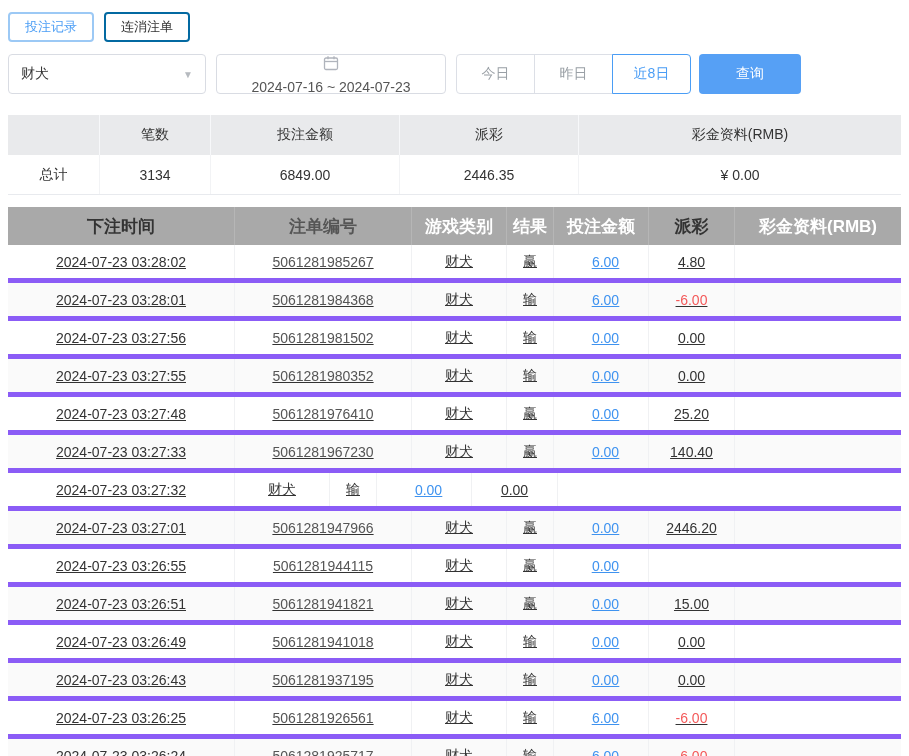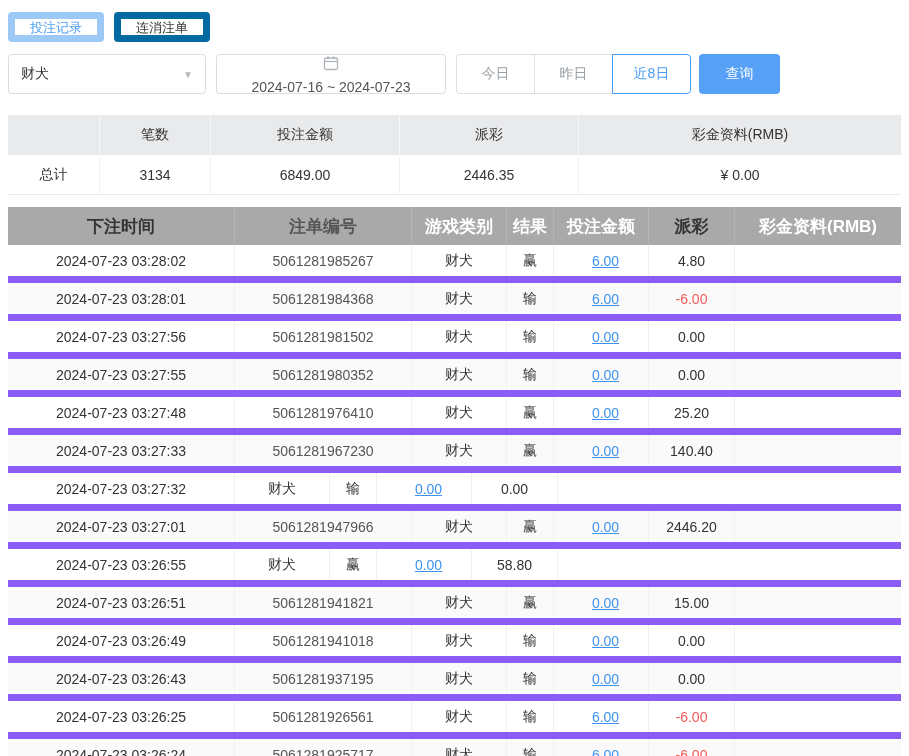--- a/index.html
+++ b/index.html
@@ -3,39 +3,39 @@
 <meta charset="utf-8">
 <style>
   * { margin:0; padding:0; box-sizing:border-box; }
   html,body { width:909px; height:756px; overflow:hidden; background:#fff;
     font-family:"Liberation Sans","DejaVu Sans",sans-serif; color:#333; }
   .page { padding:12px 8px 0; }
 
   
   .tabs { display:flex; gap:10px; margin-bottom:12px; }
   .tab { height:30px; padding:0 15px; font-size:13px; background:#fff;
-    border:7px solid #0369a1; border-radius:4px; color:#333; cursor:pointer; }
+    border:2px solid #0369a1; border-radius:4px; color:#333; cursor:pointer; }
   .tab.active { color:#4a9df5; border-color:#9cc9f5; }
 
   
   .filter-row { display:flex; align-items:center; margin-bottom:21px; }
   .select { width:198px; height:40px; border:1px solid #d9dce3; border-radius:4px;
     display:flex; align-items:center; justify-content:space-between;
     padding:0 12px; font-size:14px; color:#333; cursor:pointer; margin-right:10px; background:#fff; }
   .chevron { color:#b6babf; font-size:10px; }
   .date-input { width:230px; height:40px; border:1px solid #d9dce3; border-radius:4px;
     display:flex; align-items:center; gap:8px; padding:0 12px; font-size:14px;
     color:#555; cursor:pointer; margin-right:10px; background:#fff;flex-direction:column; }
   .btn-group { display:flex; }
   .btn-group button { width:79px; height:40px; background:#fff; border:1px solid #dcdfe6;
     color:#9aa0a6; font-size:14px; cursor:pointer; margin-right:-1px; }
   .btn-group button:first-child { border-radius:4px 0 0 4px; }
   .btn-group button:last-child { border-radius:0 4px 4px 0; margin-right:0; }
   .btn-group button.active { color:#4a9df5; border-color:#4a9df5; position:relative; z-index:1; }
-  .query-btn { width:81px; height:40px; margin-left:8px; background:#56a0f5;
+  .query-btn { width:102px; height:40px; margin-left:8px; background:#56a0f5;
     border:none; border-radius:4px; color:#fff; font-size:14px; cursor:pointer; }
 
   
   .summary { margin-bottom:12px; font-size:14px; }
   .s-row { display:flex; height:40px; }
   .s-cell { display:flex; align-items:center; justify-content:center; }
   .s-row.head .s-cell { background:#e9eaec; font-weight:400; color:#333;
     border-right:1px solid #f7f8fa; }
   .s-row.head .s-cell:last-child { border-right:none; }
   .s-row.body { border-bottom:1px solid #e8eaee; }
@@ -43,21 +43,21 @@
   .s-row.body .s-cell:last-child { border-right:none; }
   .s-c0 { width:92px; } .s-c1 { width:111px; } .s-c2 { width:189px; }
   .s-c3 { width:179px; } .s-c4 { flex:1; }
 
   
   .t-head { display:flex; height:38px; background:#a9a9a9; color:#fff;
     font-size:17px; font-weight:700; }
   .t-head .td { border-right:1px solid #b6b6b6; }
   .t-head .td:last-child { border-right:none; }
   .trow { display:flex; height:38px; font-size:14px; background:#fff;
-    border-bottom:7px solid #8b5cf6; }
+    border-bottom:5px solid #8b5cf6;text-decoration:underline; }
   .trow.alt { background:#fafafa; }
   .trow .td { border-right:1px solid #f0f1f3; }
   .trow .td:last-child { border-right:none; }
   .td { display:flex; align-items:center; justify-content:center; }
   .col-time { width:227px; color:#333; }
   .col-order { width:177px; color:#555; }
   .col-game { width:95px; }
   .col-result { width:47px; }
   .col-bet { width:95px; }
   .col-payout { width:86px; color:#333; }
@@ -217,26 +217,26 @@
     <div class="td col-result">赢</div>
     <div class="td col-bet">
       <span class="bet-link">0.00</span>
     </div>
     <div class="td col-payout">2446.20</div>
     <div class="td col-bonus"></div>
   </div>
 
   <div class="trow">
     <div class="td col-time">2024-07-23 03:26:55</div>
-    <div class="td col-game">财犬</div>
-    <div class="td col-result">赢</div>
-    <div class="td col-bet">
-      <span class="bet-link">0.00</span>
-    </div>
-    <div class="td col-payout">58.80</div>
+    <div class="td col-order">5061281944115</div>
+    <div class="td col-game">财犬</div>
+    <div class="td col-result">赢</div>
+    <div class="td col-bet">
+      <span class="bet-link">0.00</span>
+    </div>
     <div class="td col-bonus"></div>
   </div>
 
   <div class="trow alt">
     <div class="td col-time">2024-07-23 03:26:51</div>
     <div class="td col-order">5061281941821</div>
     <div class="td col-game">财犬</div>
     <div class="td col-result">赢</div>
     <div class="td col-bet">
       <span class="bet-link">0.00</span>

